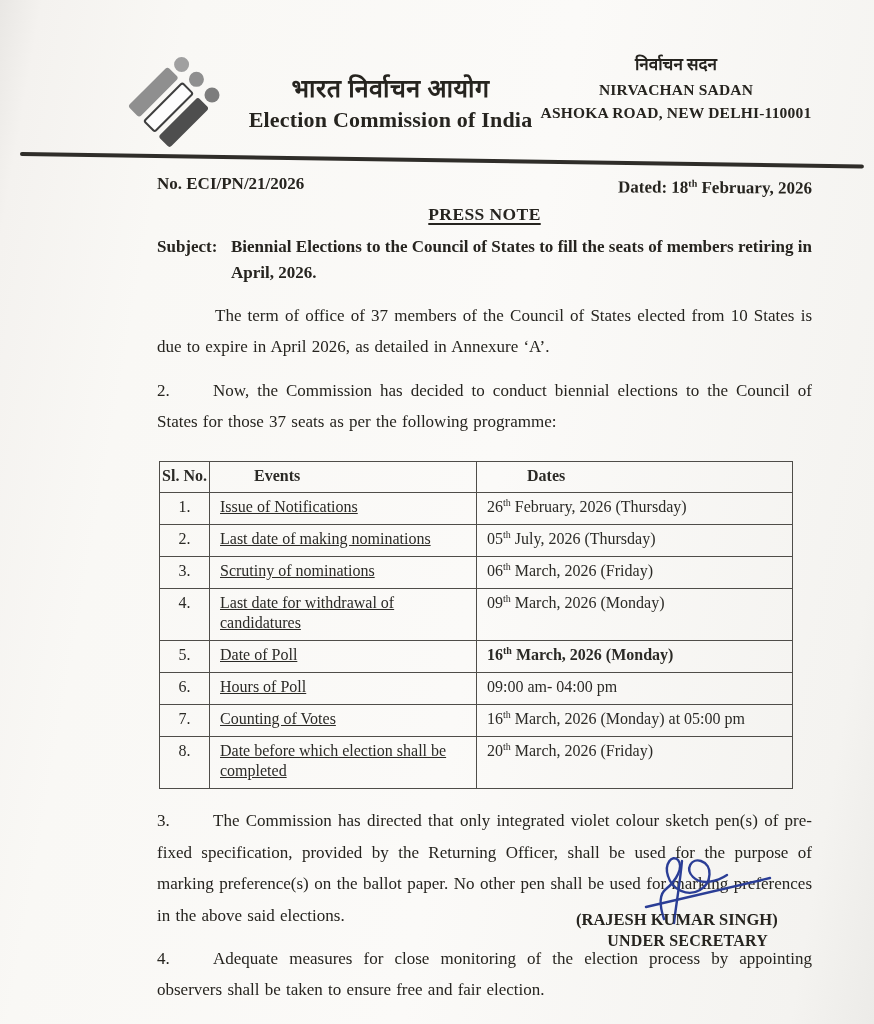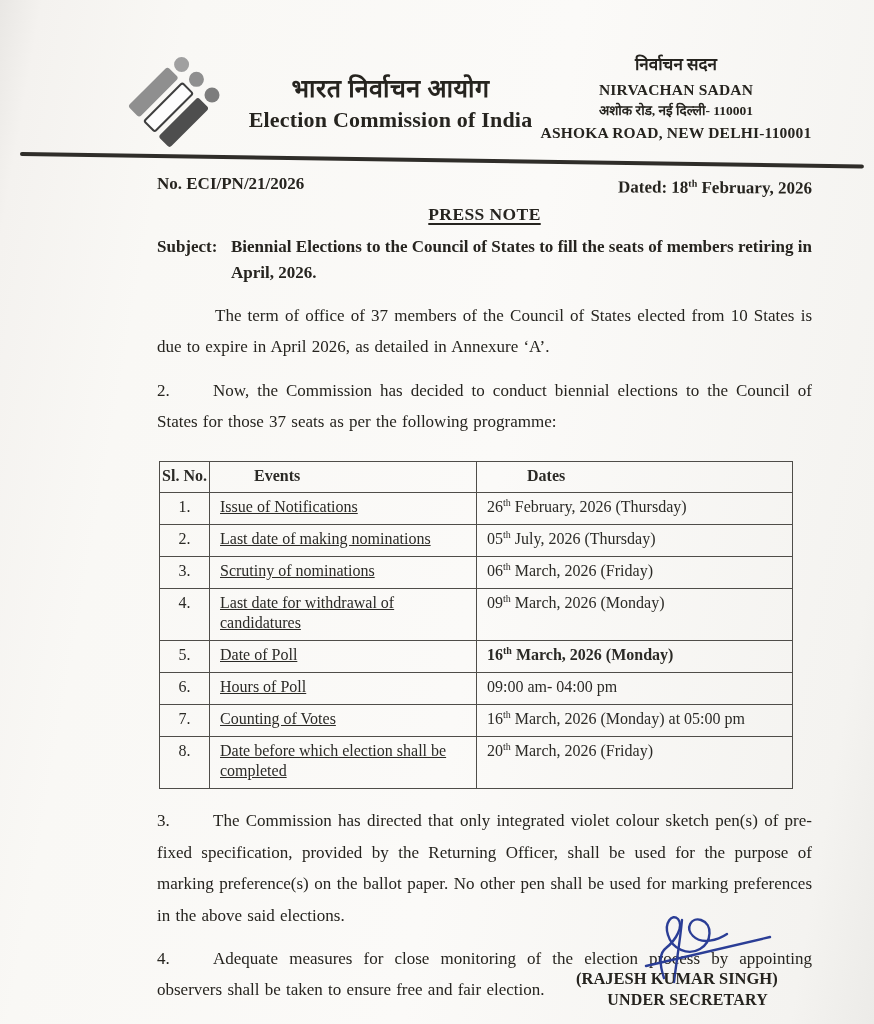--- a/index.html
+++ b/index.html
@@ -71,21 +71,21 @@
   th.h-sl{text-align:center;padding-left:2px;padding-right:2px;}
   th.h-ev{padding-left:44px;}
   th.h-dt{padding-left:50px;}
   td{padding:4px 8px 6px;}
   td.c-sl{text-align:center;width:50px;}
   td.c-ev{width:267px;padding-left:10px;padding-right:14px;text-decoration:underline;}
   td.c-dt{padding-left:10px;}
   td.c-dt.bold{font-weight:bold;}
 
   
-  .sig{position:absolute;top:908px;right:98px;width:200px;text-align:right;}
+  .sig{position:absolute;top:849px;right:98px;width:200px;text-align:right;}
   .sig svg{display:block;margin:0 -4px -15px auto;}
   .sig-name{font-weight:bold;font-size:16.5px;white-space:nowrap;}
   .sig-desig{font-weight:bold;font-size:16px;padding-right:8px;margin-top:2px;letter-spacing:.2px;}
 </style>
 </head>
 <body>
 
 <div class="page">
 
   <div class="letterhead">
@@ -105,21 +105,20 @@
           </div>
       </div>
     </div>
     <div class="org">
       <div class="org-hi">भारत निर्वाचन आयोग</div>
       <div class="org-en">Election Commission of India</div>
     </div>
     <div class="addr">
       <div class="addr-hi-1">निर्वाचन सदन</div>
       <div class="addr-en-1">NIRVACHAN SADAN</div>
-      <div class="addr-hi-2">अशोक रोड, नई दिल्ली- 110001</div>
       <div class="addr-en-2">ASHOKA ROAD, NEW DELHI-110001</div>
     </div>
   </div>
 
   <div class="rule"></div>
 
   <div class="meta">
     <div class="refno">No. ECI/PN/21/2026</div>
     <div class="dated"><span>Dated: 18</span><sup>th</sup><span> February, 2026</span></div>
   </div>

